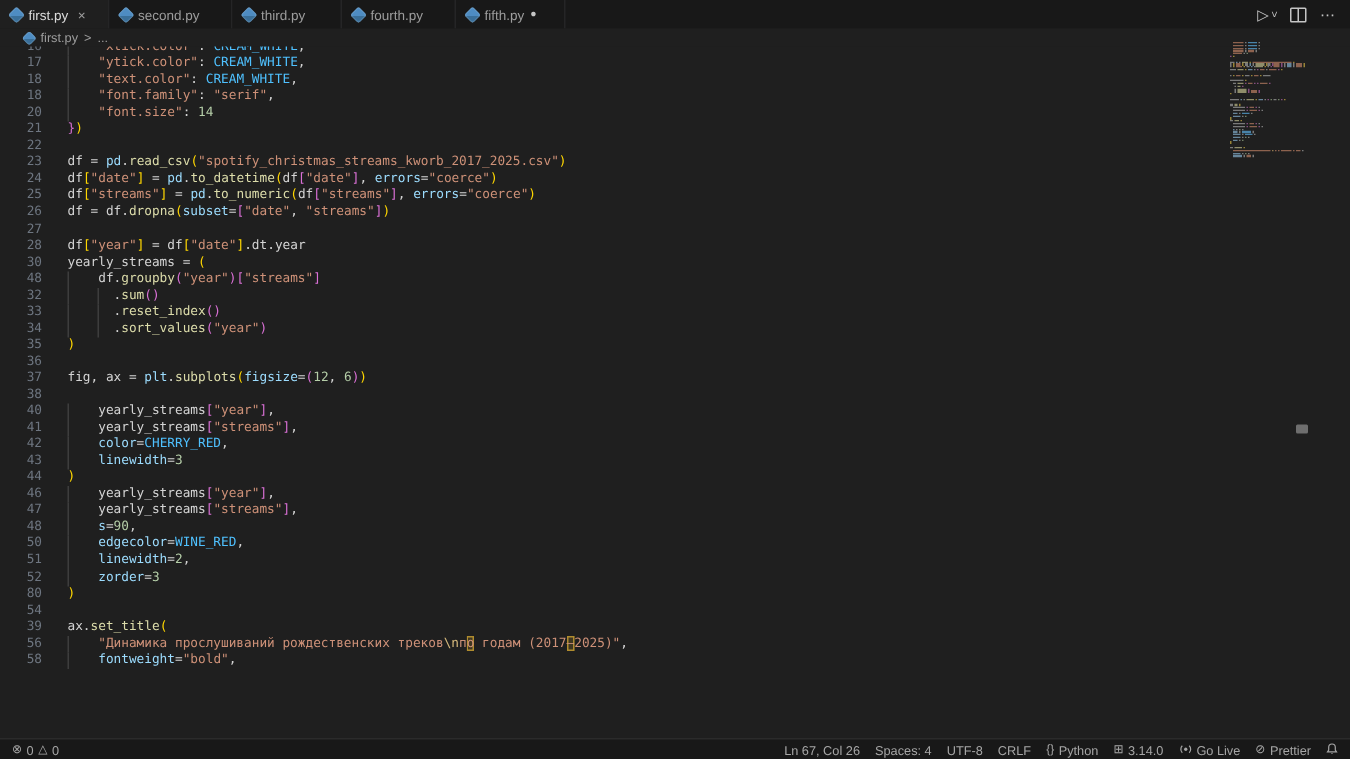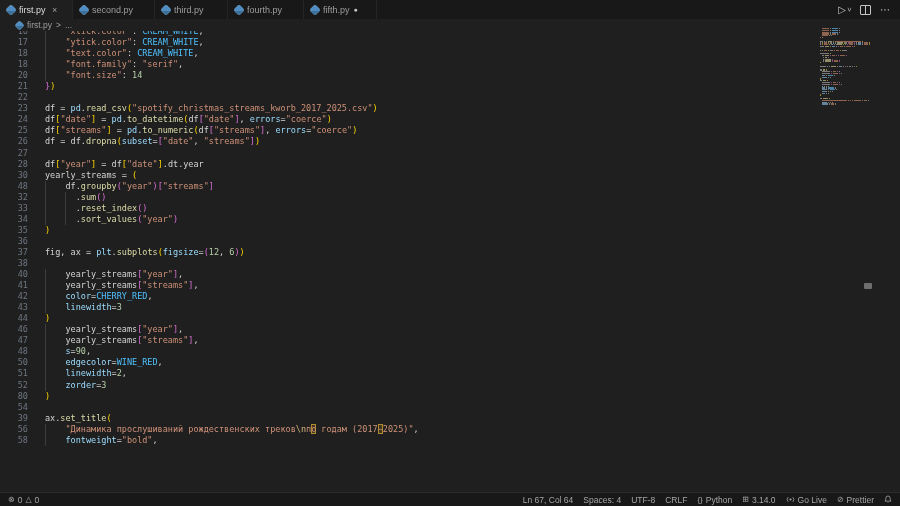--- a/index.html
+++ b/index.html
@@ -426,21 +426,21 @@
   <div class="statusbar">
     <div class="sb-left">
       <span class="sb-item">
         <span class="sb-icon">⊗</span>
         <span>0</span>
         <span class="sb-icon">△</span>
         <span>0</span>
       </span>
     </div>
     <div class="sb-group">
-      <span class="sb-item">Ln 67, Col 64</span>
+      <span class="sb-item">Ln 67, Col 26</span>
       <span class="sb-item">Spaces: 4</span>
       <span class="sb-item">UTF-8</span>
       <span class="sb-item">CRLF</span>
       <span class="sb-item">
         <span class="sb-icon">{}</span>
         <span>Python</span>
       </span>
       <span class="sb-item">
         <span class="sb-icon">⊞</span>
         <span>3.14.0</span>

